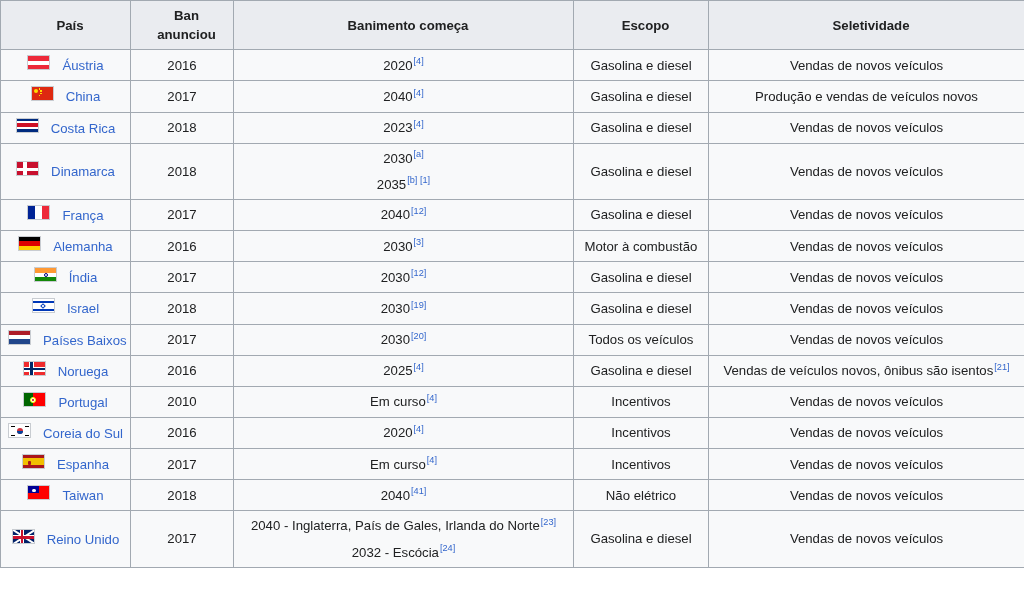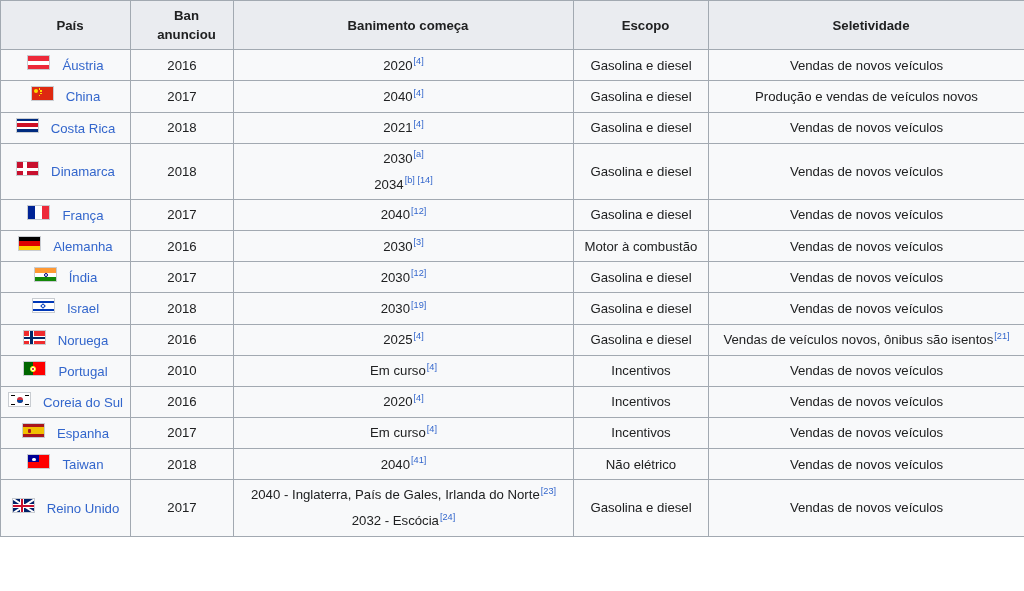--- a/index.html
+++ b/index.html
@@ -140,34 +140,34 @@
         <td>Gasolina e diesel</td>
         <td><span>Produção e vendas de veículos novos</span></td>
       </tr>
       <tr>
         <td class="country-cell"><span class="country-inner">
             <span><span class="flag" style="background:#fff"><i style="left:0;top:0;width:100%;height:21%;background:#002b7f"></i><i style="left:0;top:21%;width:100%;height:14%;background:#fff"></i><i style="left:0;top:35%;width:100%;height:30%;background:#ce1126"></i><i style="left:0;top:65%;width:100%;height:14%;background:#fff"></i><i style="left:0;top:79%;width:100%;height:21%;background:#002b7f"></i></span></span>
             <a class="clink" href="#">Costa Rica</a>
           </span></td>
         <td>2018</td>
         <td>
-          <div class="line1"><span>2021</span><span class="ref">[4]</span></div>
+          <div class="line1"><span>2023</span><span class="ref">[4]</span></div>
         </td>
         <td>Gasolina e diesel</td>
         <td><span>Vendas de novos veículos</span></td>
       </tr>
       <tr>
         <td class="country-cell"><span class="country-inner">
             <span><span class="flag" style="background:#c8102e"><i style="left:0;top:5.5px;width:100%;height:3.5px;background:#fff"></i><i style="left:6px;top:0;width:3.5px;height:100%;background:#fff"></i></span></span>
             <a class="clink" href="#">Dinamarca</a>
           </span></td>
         <td>2018</td>
         <td>
           <div class="line1"><span>2030</span><span class="ref">[a]</span></div>
-          <div class="line2"><span>2034</span><span class="ref">[b] [14]</span></div>
+          <div class="line2"><span>2035</span><span class="ref">[b] [1]</span></div>
         </td>
         <td>Gasolina e diesel</td>
         <td><span>Vendas de novos veículos</span></td>
       </tr>
       <tr>
         <td class="country-cell"><span class="country-inner">
             <span><span class="flag v3"><i style="background:#002395"></i><i style="background:#fff"></i><i style="background:#ed2939"></i></span></span>
             <a class="clink" href="#">França</a>
           </span></td>
         <td>2017</td>
@@ -208,20 +208,32 @@
           </span></td>
         <td>2018</td>
         <td>
           <div class="line1"><span>2030</span><span class="ref">[19]</span></div>
         </td>
         <td>Gasolina e diesel</td>
         <td><span>Vendas de novos veículos</span></td>
       </tr>
       <tr>
         <td class="country-cell"><span class="country-inner">
+            <span><span class="flag h3"><i style="background:#ae1c28"></i><i style="background:#fff"></i><i style="background:#21468b"></i></span></span>
+            <a class="clink" href="#">Países Baixos</a>
+          </span></td>
+        <td>2017</td>
+        <td>
+          <div class="line1"><span>2030</span><span class="ref">[20]</span></div>
+        </td>
+        <td>Todos os veículos</td>
+        <td><span>Vendas de novos veículos</span></td>
+      </tr>
+      <tr>
+        <td class="country-cell"><span class="country-inner">
             <span><span class="flag" style="background:#ef2b2d"><i style="left:0;top:5px;width:100%;height:5px;background:#fff"></i><i style="left:5.5px;top:0;width:5px;height:100%;background:#fff"></i><i style="left:0;top:6.2px;width:100%;height:2.6px;background:#002868"></i><i style="left:6.7px;top:0;width:2.6px;height:100%;background:#002868"></i></span></span>
             <a class="clink" href="#">Noruega</a>
           </span></td>
         <td>2016</td>
         <td>
           <div class="line1"><span>2025</span><span class="ref">[4]</span></div>
         </td>
         <td>Gasolina e diesel</td>
         <td><span>Vendas de veículos novos, ônibus são isentos</span><span class="ref">[21]</span></td>
       </tr>

